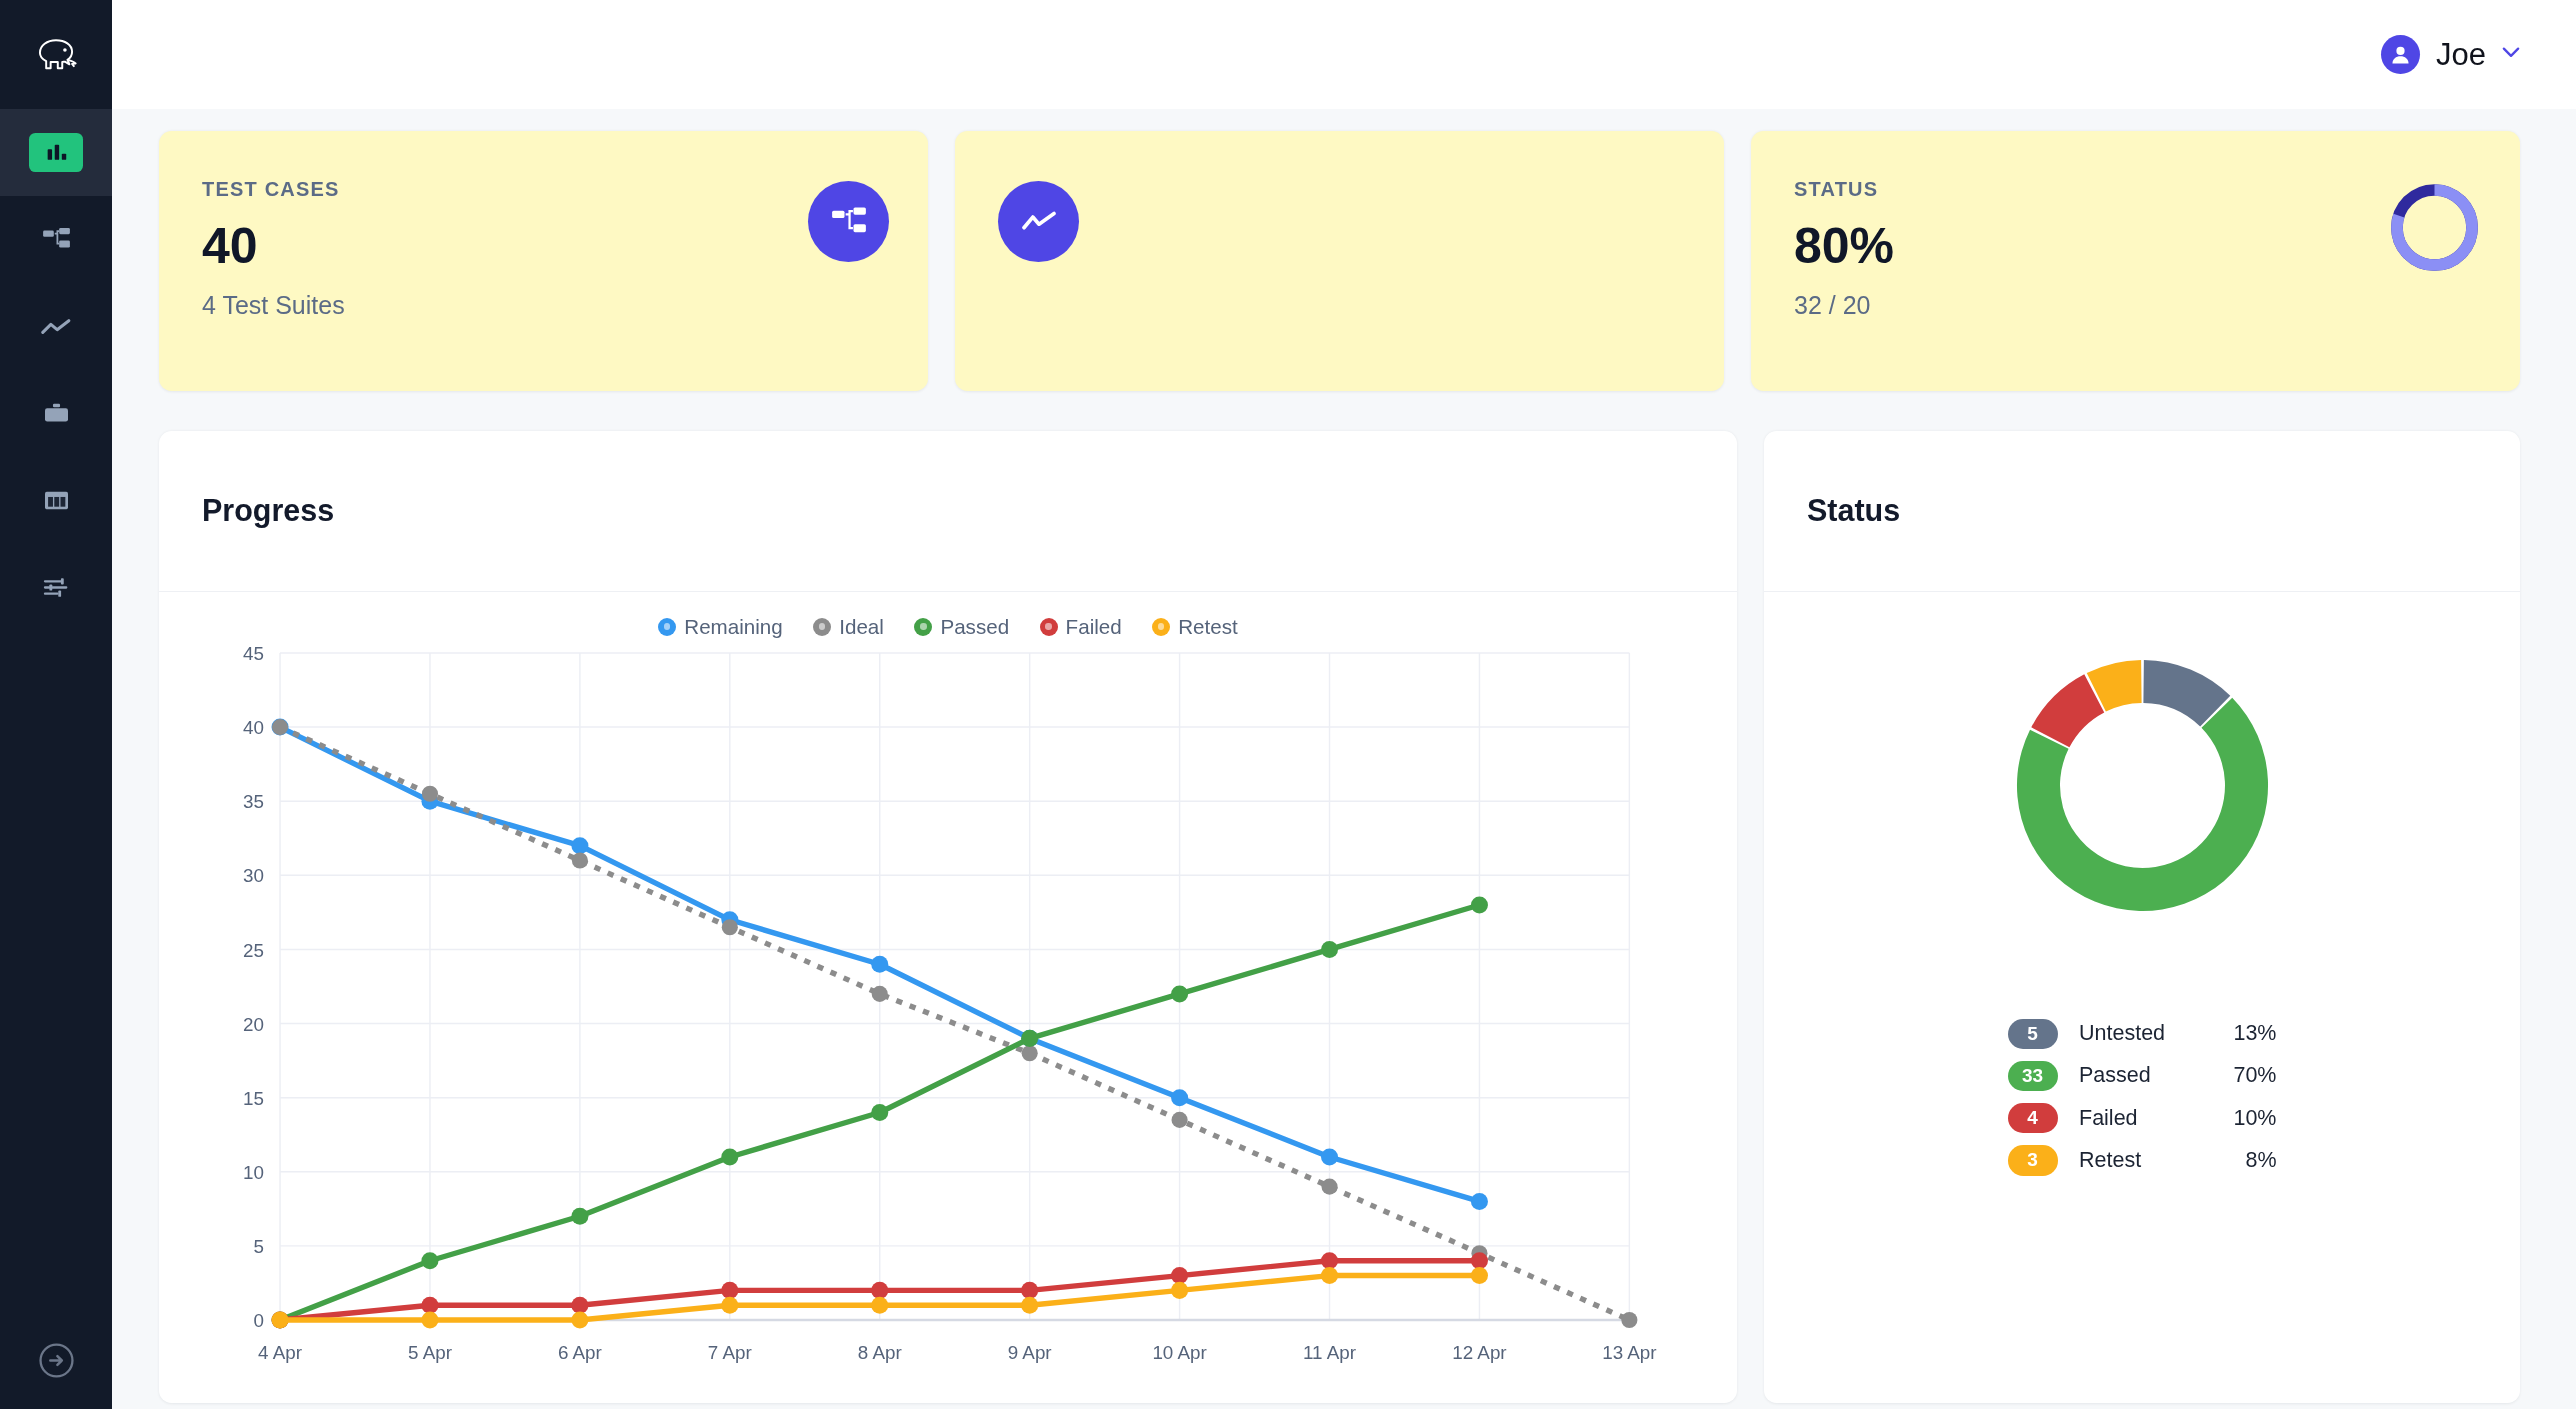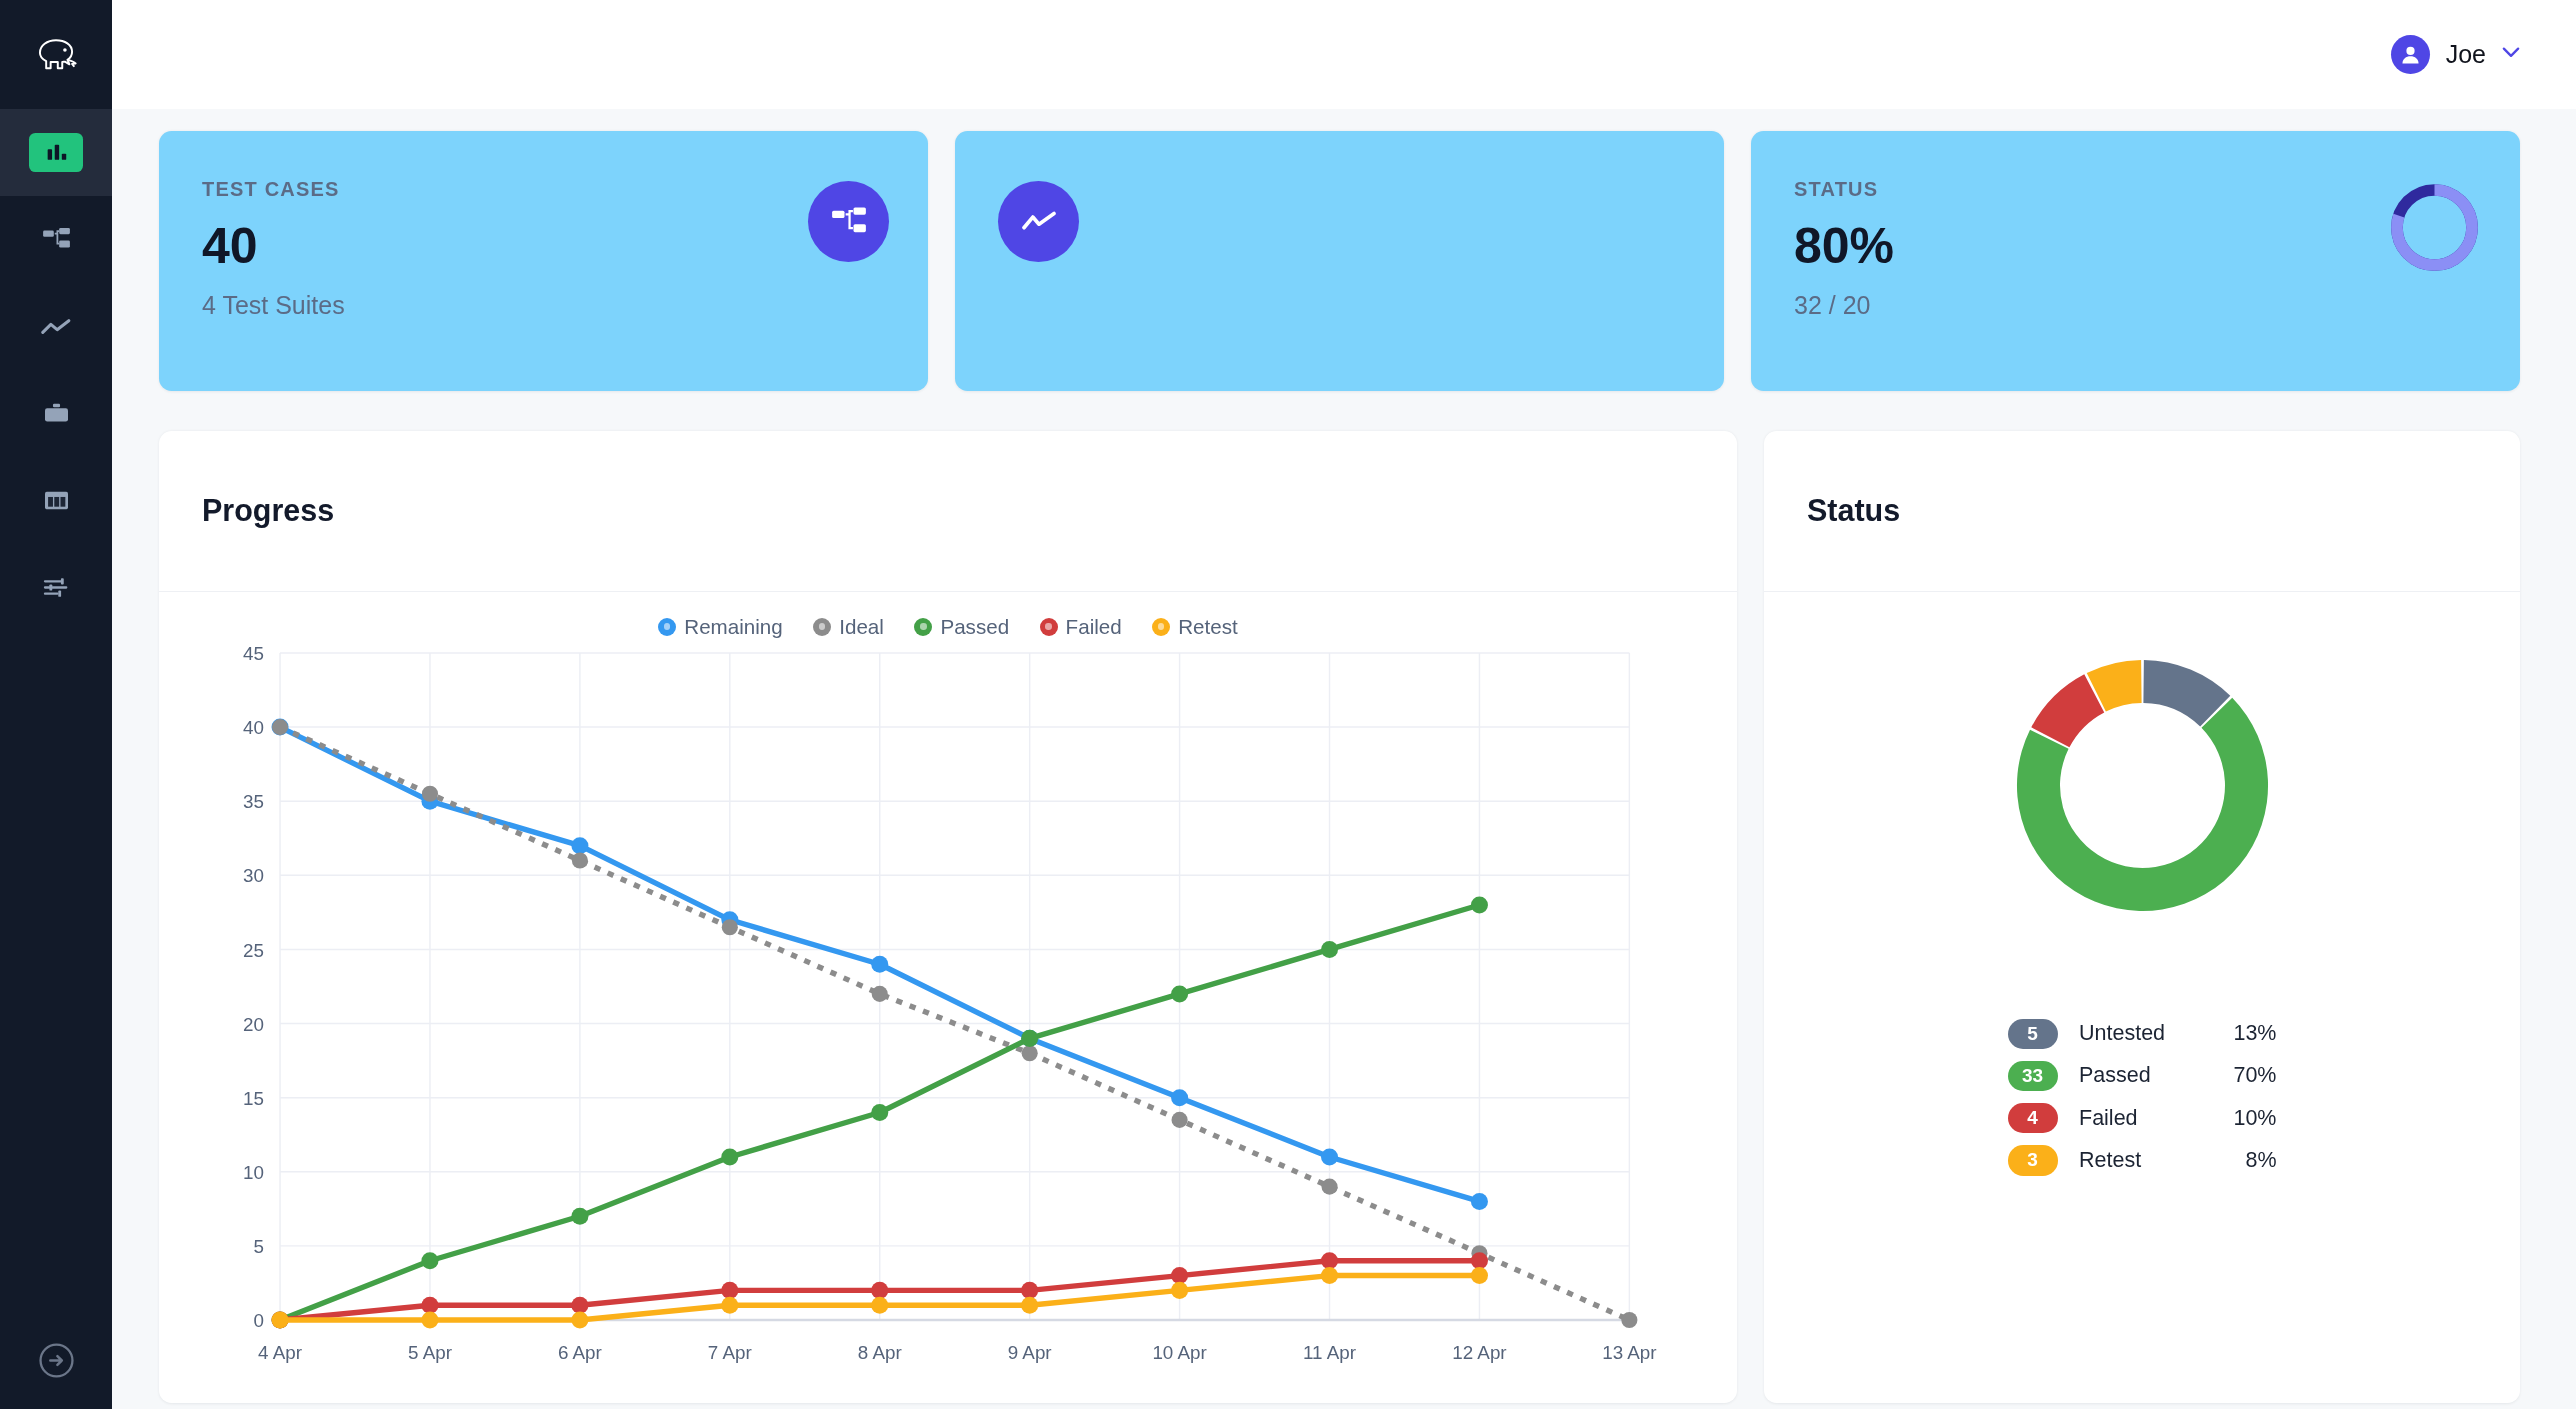--- a/index.html
+++ b/index.html
@@ -43,32 +43,32 @@
   .topbar {
     height: 109px; flex: 0 0 109px; background: #ffffff;
     display: flex; align-items: center; justify-content: flex-end;
     padding-right: 56px;
   }
   .user-menu { display: flex; align-items: center; gap: 16px; cursor: pointer; }
   .avatar {
     width: 39px; height: 39px; border-radius: 50%;
     background: #4f46e5; display: flex; align-items: center; justify-content: center;
   }
-  .user-name { font-size: 25px; color: #10131c; font-weight: 400; }
+  .user-name { font-size: 31px; color: #10131c; font-weight: 400; }
   .chev { width: 18px; height: 18px; }
 
   .content {
     flex: 1; background: #f6f8fa; overflow: hidden;
     padding: 21.5px 56px 0 47px;
   }
 
   
   .stat-row { display: flex; gap: 27px; margin-bottom: 40px; }
   .stat-card {
-    flex: 1; background: #7dd3fc; border-radius: 12.5px;
+    flex: 1; background: #fef9c3; border-radius: 12.5px;
     height: 260px; padding: 47px 39px 0 43px;
     box-shadow: 0 0.9px 2.7px rgba(16,24,40,0.07);
     display: flex; justify-content: space-between; align-items: flex-start;
   }
   .stat-label {
     font-size: 20px; letter-spacing: 1.2px; font-weight: 700;
     color: #5b6b86; text-transform: uppercase; margin-bottom: 20px;
   }
   .stat-value { font-size: 50px; font-weight: 700; color: #101728; line-height: 1; }
   .stat-sub { font-size: 25px; color: #5b6b86; margin-top: 20px; }

